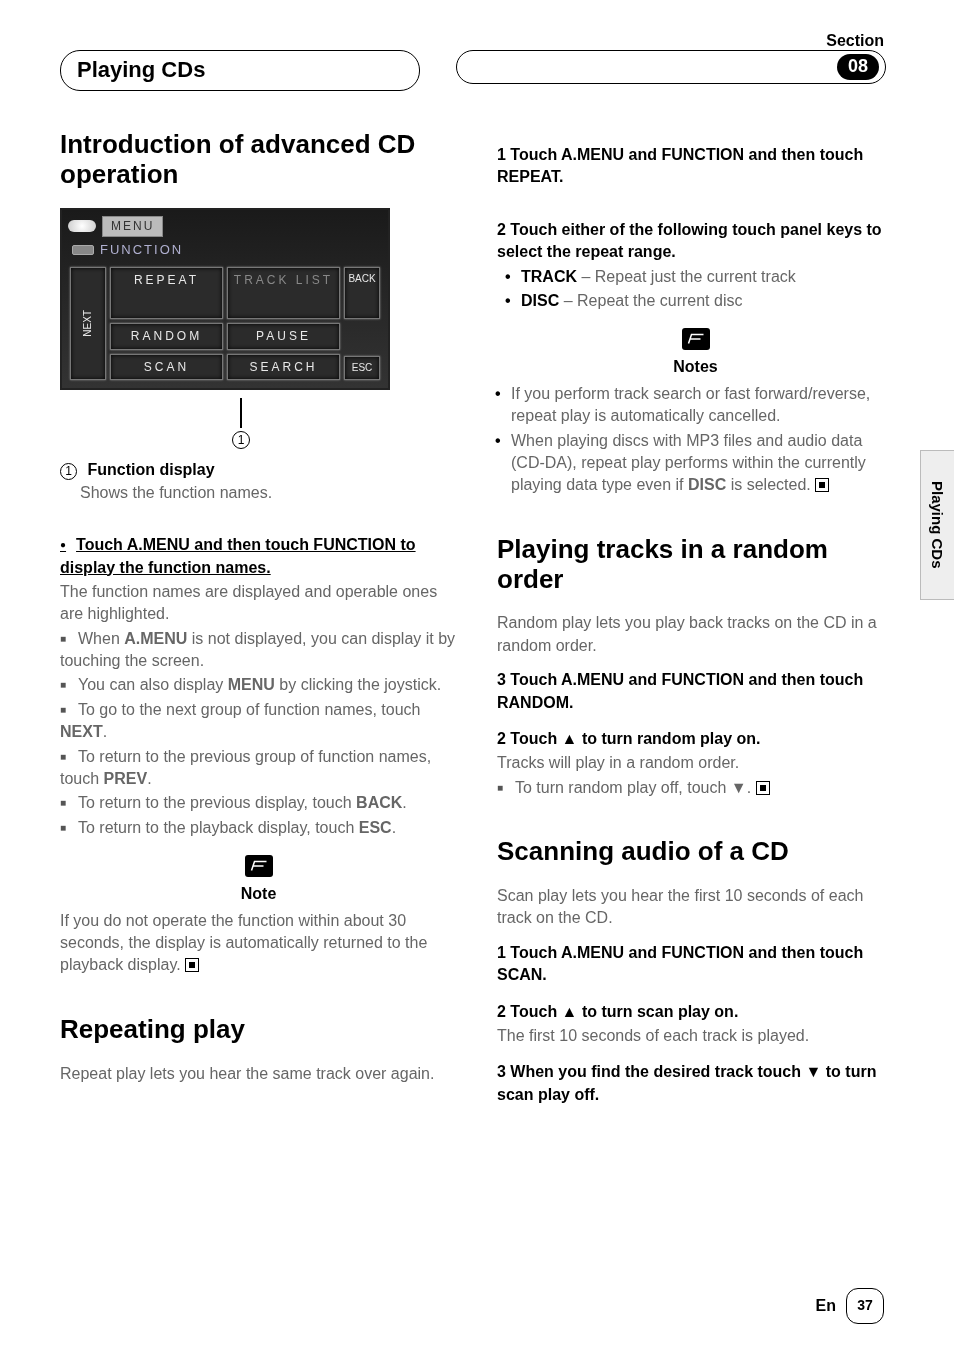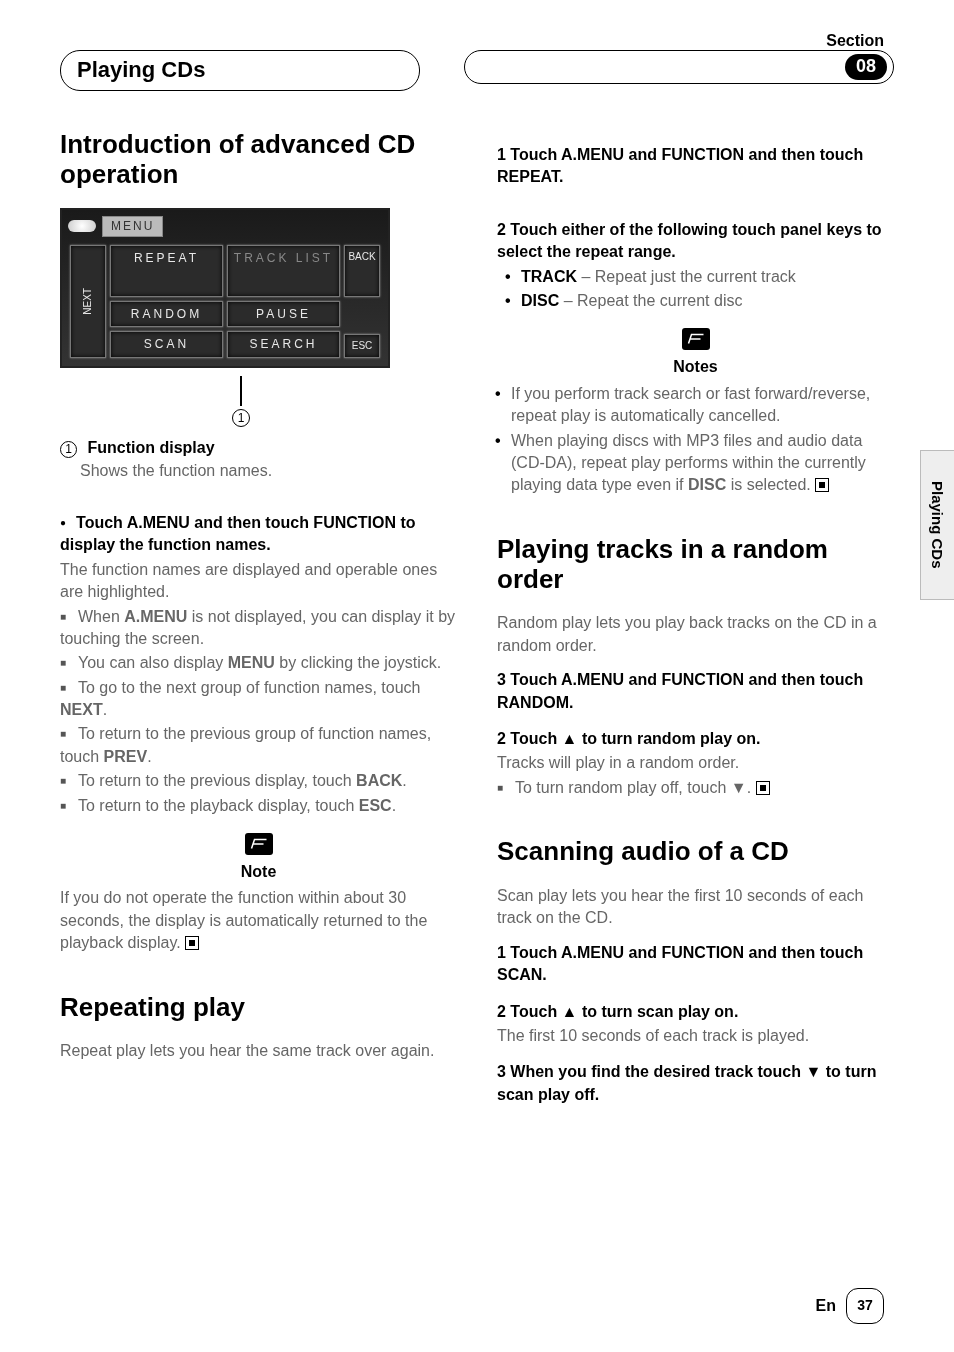--- a/index.html
+++ b/index.html
@@ -17,21 +17,21 @@
   .header-row { position: relative; height: 60px; margin-bottom: 40px; }
   .section-label { position: absolute; right: 10px; top: 0; font-size: 16px; font-weight: bold; }
   .header-title-wrap {
     position: absolute; left: 0; top: 20px;
     border: 1px solid #000; border-radius: 20px;
     padding: 4px 60px 4px 16px;
     width: 360px;
   }
   .header-title { font-weight: 900; font-size: 22px; }
   .header-right-curve {
-    position: absolute; right: 0; top: 20px;
+    position: absolute; right: 8px; top: 20px;
     width: 430px; height: 34px;
     border: 1px solid #000; border-radius: 20px;
     display: flex; align-items: center; justify-content: flex-end;
     padding-right: 6px;
   }
   .badge08 {
     background: #000; color: #fff; font-weight: bold;
     width: 42px; height: 26px; border-radius: 13px;
     display: flex; align-items: center; justify-content: center;
     font-size: 18px;
@@ -114,20 +114,23 @@
 
   <div class="col">
     <h2>Introduction of advanced CD operation</h2>
 
     
     <div class="device">
       <div class="device-menu-row">
         <span class="device-menu-cloud"></span>
         <span class="device-menu-tab">MENU</span>
       </div>
+      <div class="device-sub-row">
+        <span class="cd-icon"></span><span>FUNCTION</span>
+      </div>
       <div class="device-grid">
         <div class="dbtn edge" style="grid-row: span 3; writing-mode: sideways-lr; display:flex;align-items:center;justify-content:center;">NEXT</div>
         <div class="dbtn">REPEAT</div>
         <div class="dbtn dim2">TRACK LIST</div>
         <div class="dbtn edge" style="height:52px;">BACK</div>
         <div class="dbtn">RANDOM</div>
         <div class="dbtn">PAUSE</div>
         <div class="dbtn edge" style="grid-row: span 2;align-self:end;">ESC</div>
         <div class="dbtn">SCAN</div>
         <div class="dbtn">SEARCH</div>
@@ -135,21 +138,21 @@
     </div>
     <div class="callout-line"></div>
     <div class="callout-num">1</div>
 
     <div>
       <span class="circ-num">1</span>
       <b>Function display</b>
     </div>
     <div class="body-text indent dim">Shows the function names.</div>
 
-    <div class="subhead lead-bullet" style="margin-top:30px;">Touch A.MENU and then touch FUNCTION to display the function names.</div>
+    <div class="subhead lead-bullet" style="margin-top:30px;text-decoration:underline;">Touch A.MENU and then touch FUNCTION to display the function names.</div>
     <div class="body-text dim">The function names are displayed and operable ones are highlighted.</div>
 
     <ul class="sq dim">
       <li><span>When </span><b>A.MENU</b><span> is not displayed, you can display it by touching the screen.</span></li>
       <li><span>You can also display </span><b>MENU</b><span> by clicking the joystick.</span></li>
       <li><span>To go to the next group of function names, touch </span><b>NEXT</b><span>.</span></li>
       <li><span>To return to the previous group of function names, touch </span><b>PREV</b><span>.</span></li>
       <li><span>To return to the previous display, touch </span><b>BACK</b><span>.</span></li>
       <li><span>To return to the playback display, touch </span><b>ESC</b><span>.</span></li>
     </ul>

